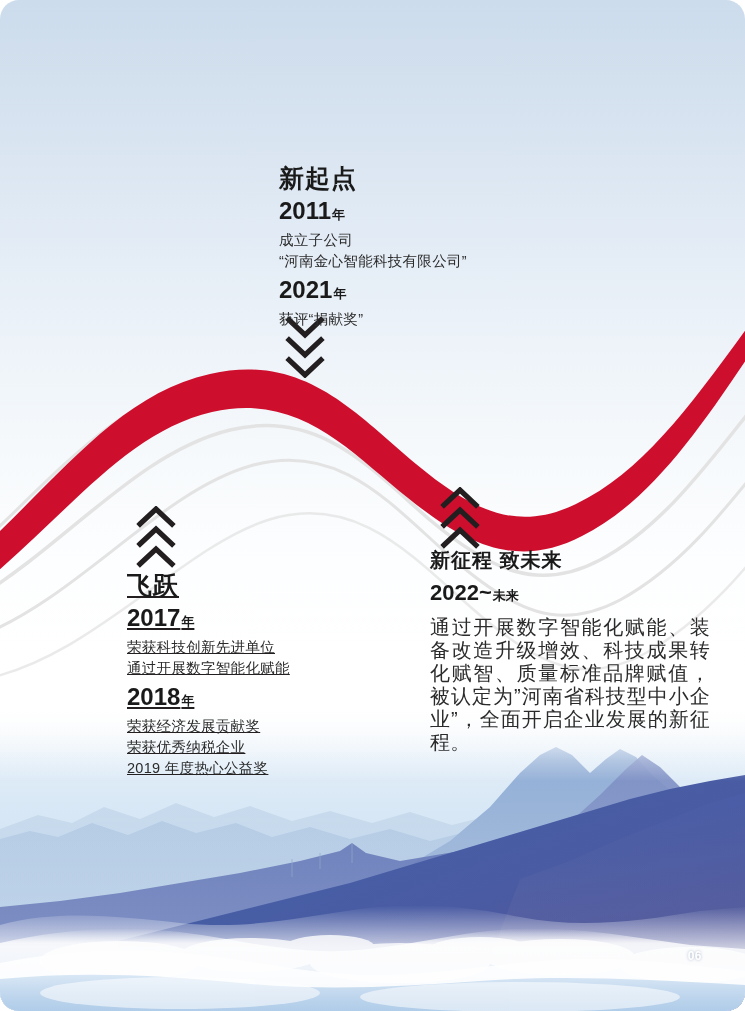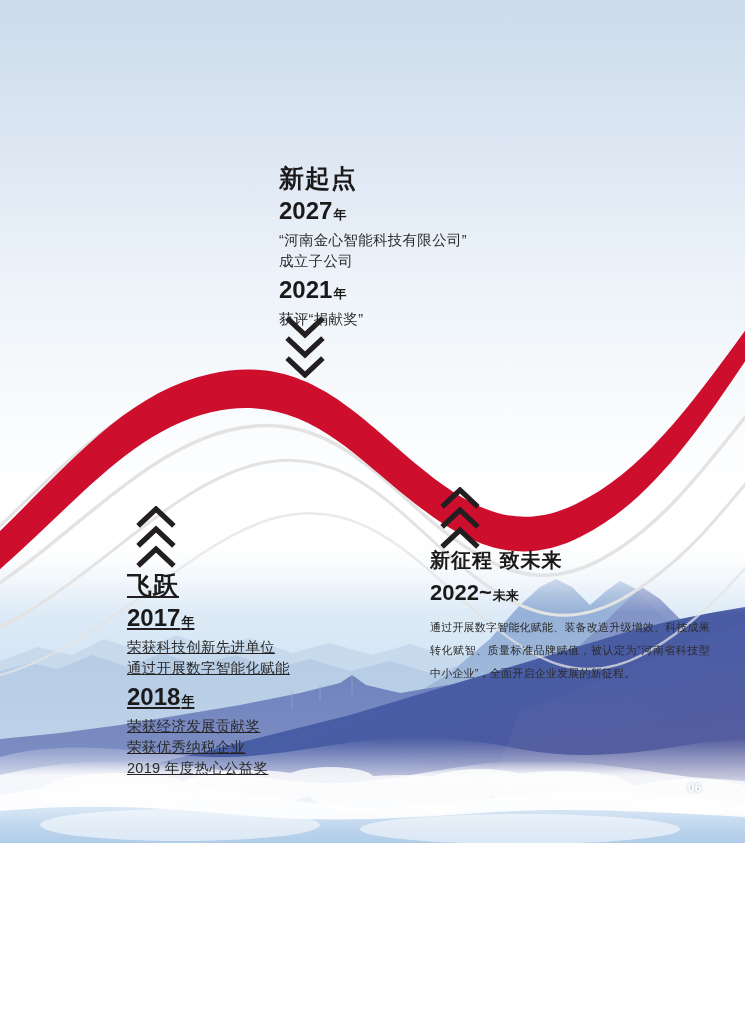--- a/index.html
+++ b/index.html
@@ -5,30 +5,31 @@
 <style>
   html,body{margin:0;padding:0;}
   body{
     width:745px;height:1011px;
     font-family:"Liberation Sans","DejaVu Sans",sans-serif;
     background:#ffffff;
     overflow:hidden;
   }
   #page{
     position:relative;
-    width:745px;height:843px;
+    width:745px;height:1011px;
     overflow:hidden;
     background:linear-gradient(180deg,
         #ccdcec 0%,
         #d3e0ee 8%,
         #dfe9f4 20%,
         #edf3f9 34%,
         #f7fafc 46%,
         #fdfeff 56%,
         #ffffff 66%);
+    border-radius:19px;
   }
 
   
   #landscape{
     position:absolute;left:0;right:0;bottom:0;
     height:300px;
     overflow:hidden;
   }
   #landscape svg{display:block;width:745px;height:300px;}
 
@@ -76,21 +77,21 @@
   #block-top{left:279px;top:163px;width:330px;}
 
   
   #block-left{left:127px;top:570px;width:250px;text-decoration:underline;}
 
   
   #block-right{left:430px;top:545px;width:280px;}
   #block-right .t-main{font-size:20px;}
   #block-right .year{font-size:22px;}
   #block-right .para{
-    font-size:11px;
+    font-size:20px;
     line-height:23px;
     color:#2b2b2b;
     margin:6px 0 0 0;
     letter-spacing:.2px;
     text-align:justify;
     text-justify:inter-ideograph;
   }
 
   
   .chev-group{position:absolute;}
@@ -299,24 +300,24 @@
         <polyline points="8,38 24,23 40,38"></polyline>
         <polyline points="8,58 24,43 40,58"></polyline>
       </g>
     </svg>
   </div>
 
   <div class="block" id="block-top">
     <div class="title t-main">新起点</div>
 
     <div class="year">
-      <span>2027</span><span class="suffix">年</span>
-    </div>
+      <span>2011</span><span class="suffix">年</span>
+    </div>
+    <p class="line">成立子公司</p>
     <p class="line">“河南金心智能科技有限公司”</p>
-    <p class="line">成立子公司</p>
 
     <div class="year">
       <span>2021</span><span class="suffix">年</span>
     </div>
     <p class="line">获评“捐献奖”</p>
   </div>
 
   <div class="block" id="block-left">
     <div class="title t-main">飞跃</div>
 

